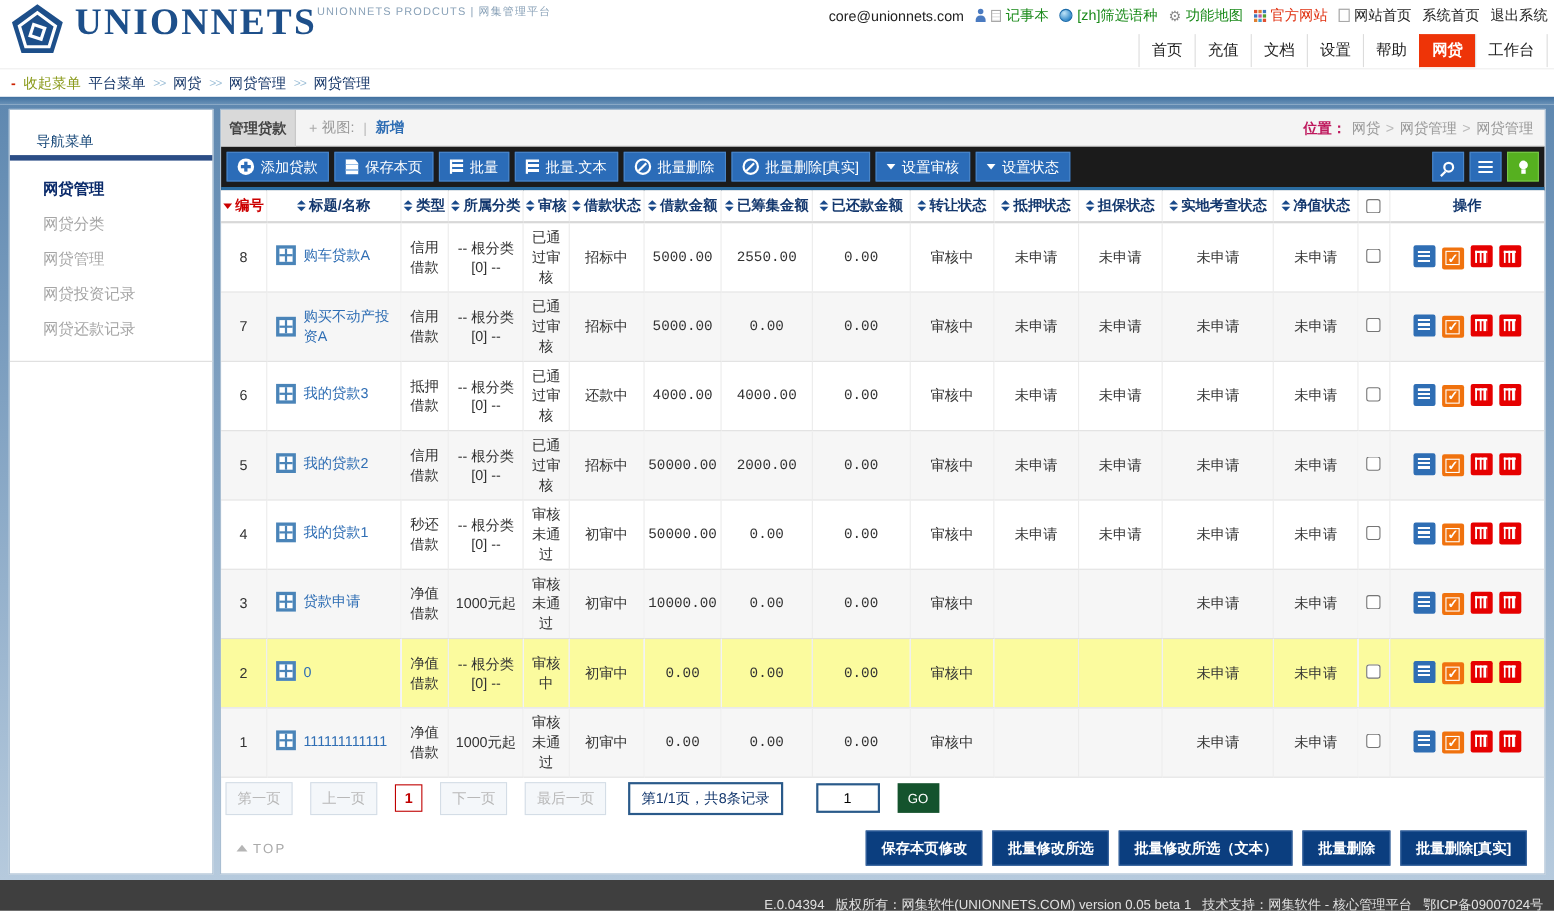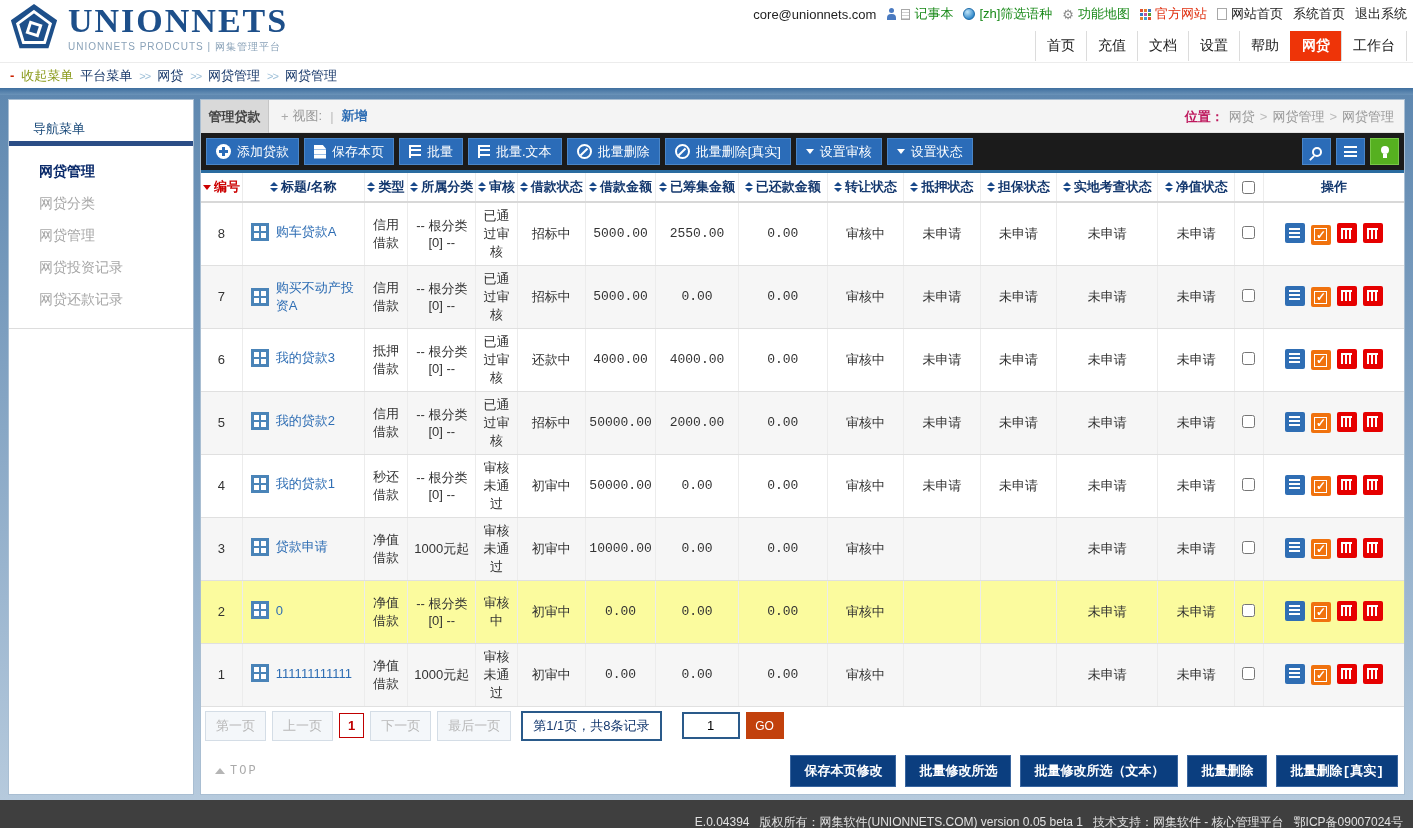--- a/index.html
+++ b/index.html
@@ -3,21 +3,21 @@
 <meta charset="utf-8">
 <style>
   * { margin:0; padding:0; box-sizing:border-box; }
   html,body { width:1413px; height:828px; }
   body { font-family:"Liberation Sans",sans-serif; font-size:13px; color:#333; background:#fff; overflow:hidden; }
   a { text-decoration:none; }
 
   
   .top-header { height:62px; background:#fff; position:relative; }
   .logo-area { position:absolute; left:8px; top:3px; display:flex; align-items:flex-start; gap:8px; cursor:pointer; }
-  .logo-txt { display:flex; flex-direction:column; }
+  .logo-txt { display:flex; flex-direction:row; }
   .logo-title { font-family:"Liberation Serif",serif; font-size:34px; font-weight:bold; color:#1d4f8a; letter-spacing:2px; line-height:36px; }
   .logo-sub { font-size:10px; color:#8aa2b8; letter-spacing:1px; margin-top:1px; }
   .header-right { position:absolute; right:6px; top:4px; }
   .quick-row { display:flex; align-items:center; gap:10px; justify-content:flex-end; height:20px; }
   .quick-row .email { color:#222; }
   .qlink { display:inline-flex; align-items:center; gap:4px; cursor:pointer; }
   .qlink.green { color:#1a8a1a; }
   .qlink.red { color:#e03010; }
   .qlink.black { color:#222; }
   .nav-tabs { display:flex; margin-top:7px; justify-content:flex-end; }
@@ -121,29 +121,29 @@
   .op { width:20px; height:20px; display:inline-flex; align-items:center; justify-content:center; margin:0 3px; border-radius:2px; cursor:pointer; }
   .op-detail { background:#2f6eb4; }
   .op-detail i { width:11px; height:11px; background:repeating-linear-gradient(180deg,#fff 0 2px,transparent 2px 4px); }
   .op-check { background:#f0720e; }
   .op-check i { width:13px; height:13px; border:1px solid #fff; display:flex; align-items:center; justify-content:center; font-style:normal; }
   .op-check i::before { content:"\2713"; color:#fff; font-weight:bold; font-size:12px; line-height:1; }
   .op-trash { background:#e60000; }
   .op-trash i { width:11px; height:11px; background:repeating-linear-gradient(90deg,#fff 0 2px,transparent 2px 4px); border-top:2px solid #fff; }
 
   
-  .pagebar { height:38px; display:flex; align-items:center; padding-left:4px; gap:6px; flex:none; }
+  .pagebar { height:38px; display:flex; align-items:center; padding-left:4px; gap:16px; flex:none; }
   .pg-btn { padding:5px 10px; background:#f4f7fa; border:1px solid #d4dde6; color:#b8b8b8; font-size:13px; cursor:pointer; font-family:inherit; }
   .pg-cur { padding:4px 8px; border:1px solid #c00000; color:#c00000; background:#fff; font-weight:bold; }
   .pg-info { padding:4px 10px; border:2px solid #2a5a8a; color:#14386e; background:#fff; margin-left:4px; }
   .pg-input { width:58px; height:27px; border:2px solid #2a5a8a; text-align:center; font-size:13px; margin-left:14px; font-family:inherit; }
-  .pg-go { width:38px; height:27px; background:#c2410c; color:#fff; border:none; font-size:12px; cursor:pointer; font-family:inherit; }
-
-  
-  .footer-row { display:flex; align-items:center; justify-content:space-between; padding:10px 6px 0 14px;font-family:Liberation Mono, monospace; }
+  .pg-go { width:38px; height:27px; background:#14532d; color:#fff; border:none; font-size:12px; cursor:pointer; font-family:inherit; }
+
+  
+  .footer-row { display:flex; align-items:center; justify-content:space-between; padding:10px 16px 0 14px; }
   .top-link { color:#aaa; font-size:12px; display:inline-flex; align-items:center; gap:5px; cursor:pointer; letter-spacing:2px; }
   .top-tri { width:0; height:0; border-left:5px solid transparent; border-right:5px solid transparent; border-bottom:6px solid #b5b5b5; }
   .bottom-buttons { display:flex; gap:9px; }
   .bb { background:#0b3e7f; border:1px solid #3a66a0; color:#fff; font-weight:bold; font-size:13px; padding:6px 13px; cursor:pointer; font-family:inherit; }
 
   
   .site-footer { height:45px; background:#3f3f3f; color:#e0e0e0; font-size:12px; display:flex; align-items:center; justify-content:flex-end; padding-right:10px; white-space:pre; }
 </style>
 </head>
 <body>

